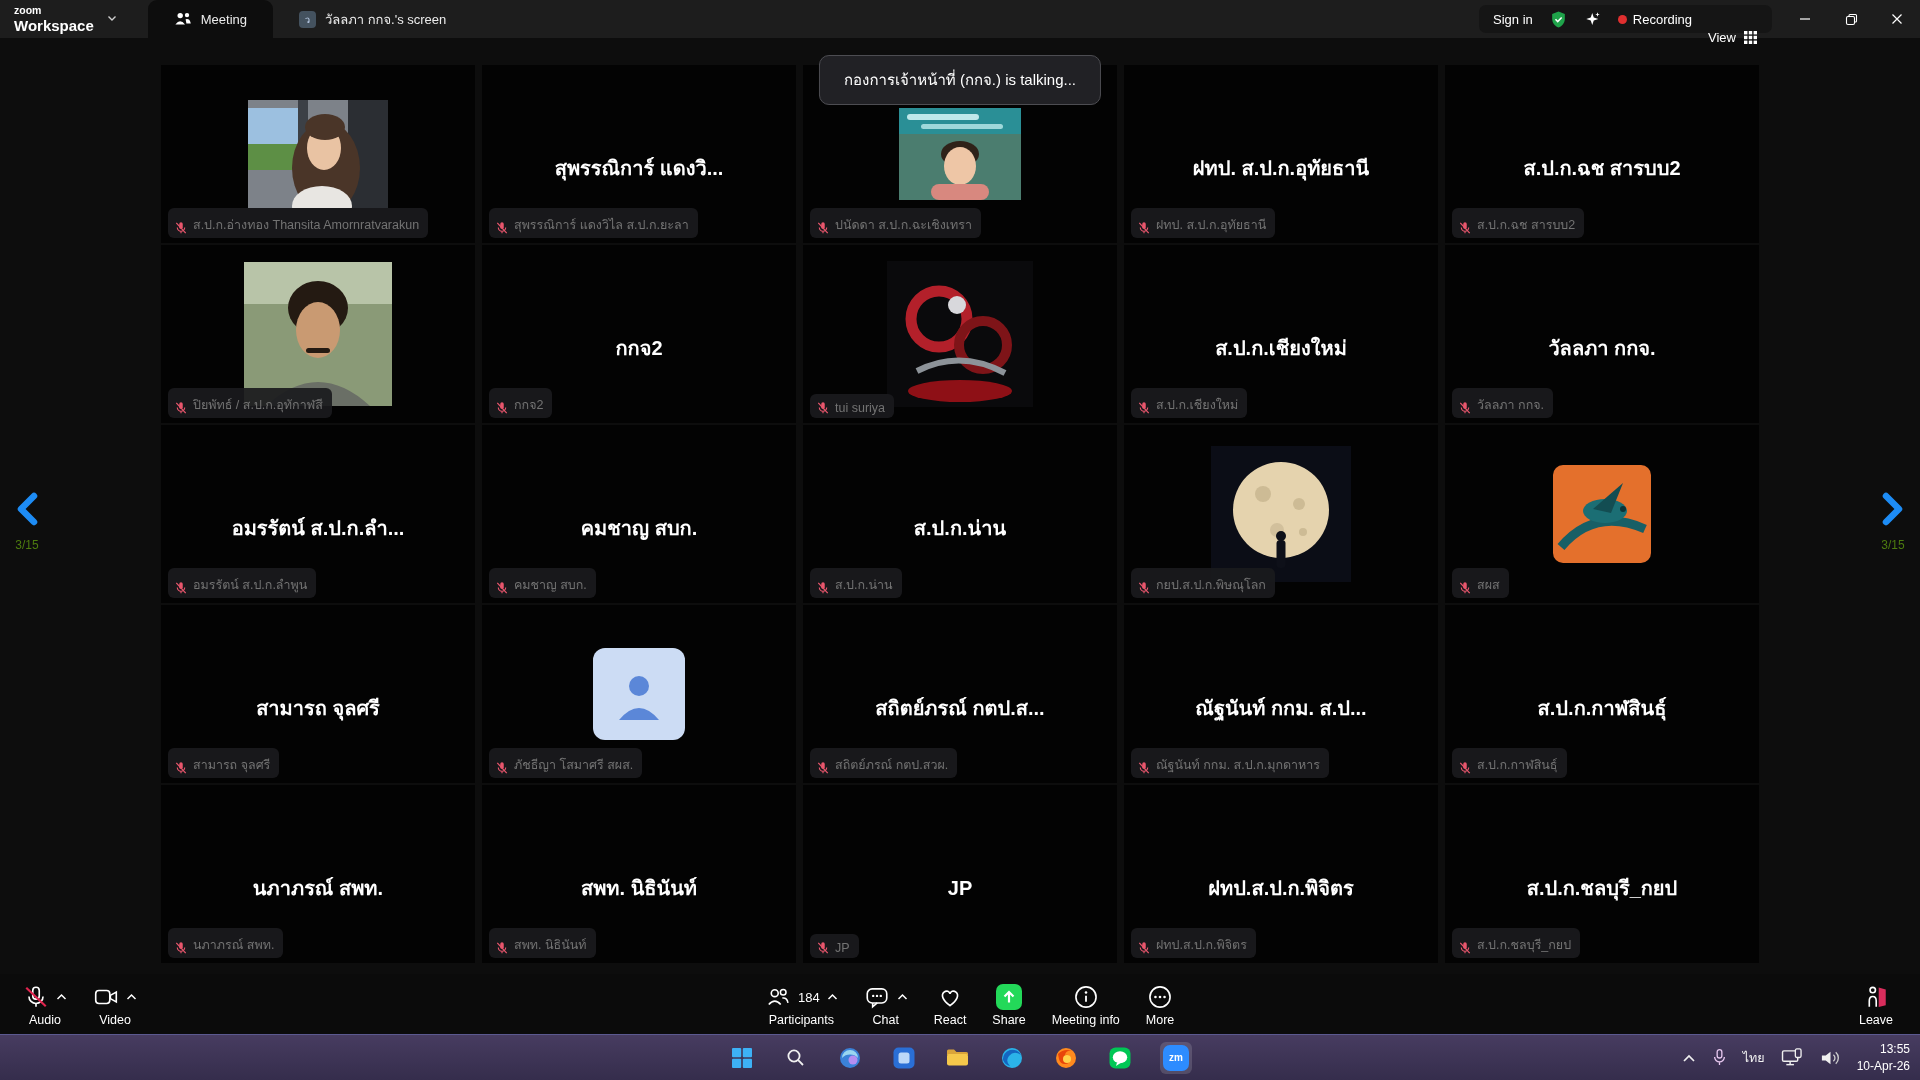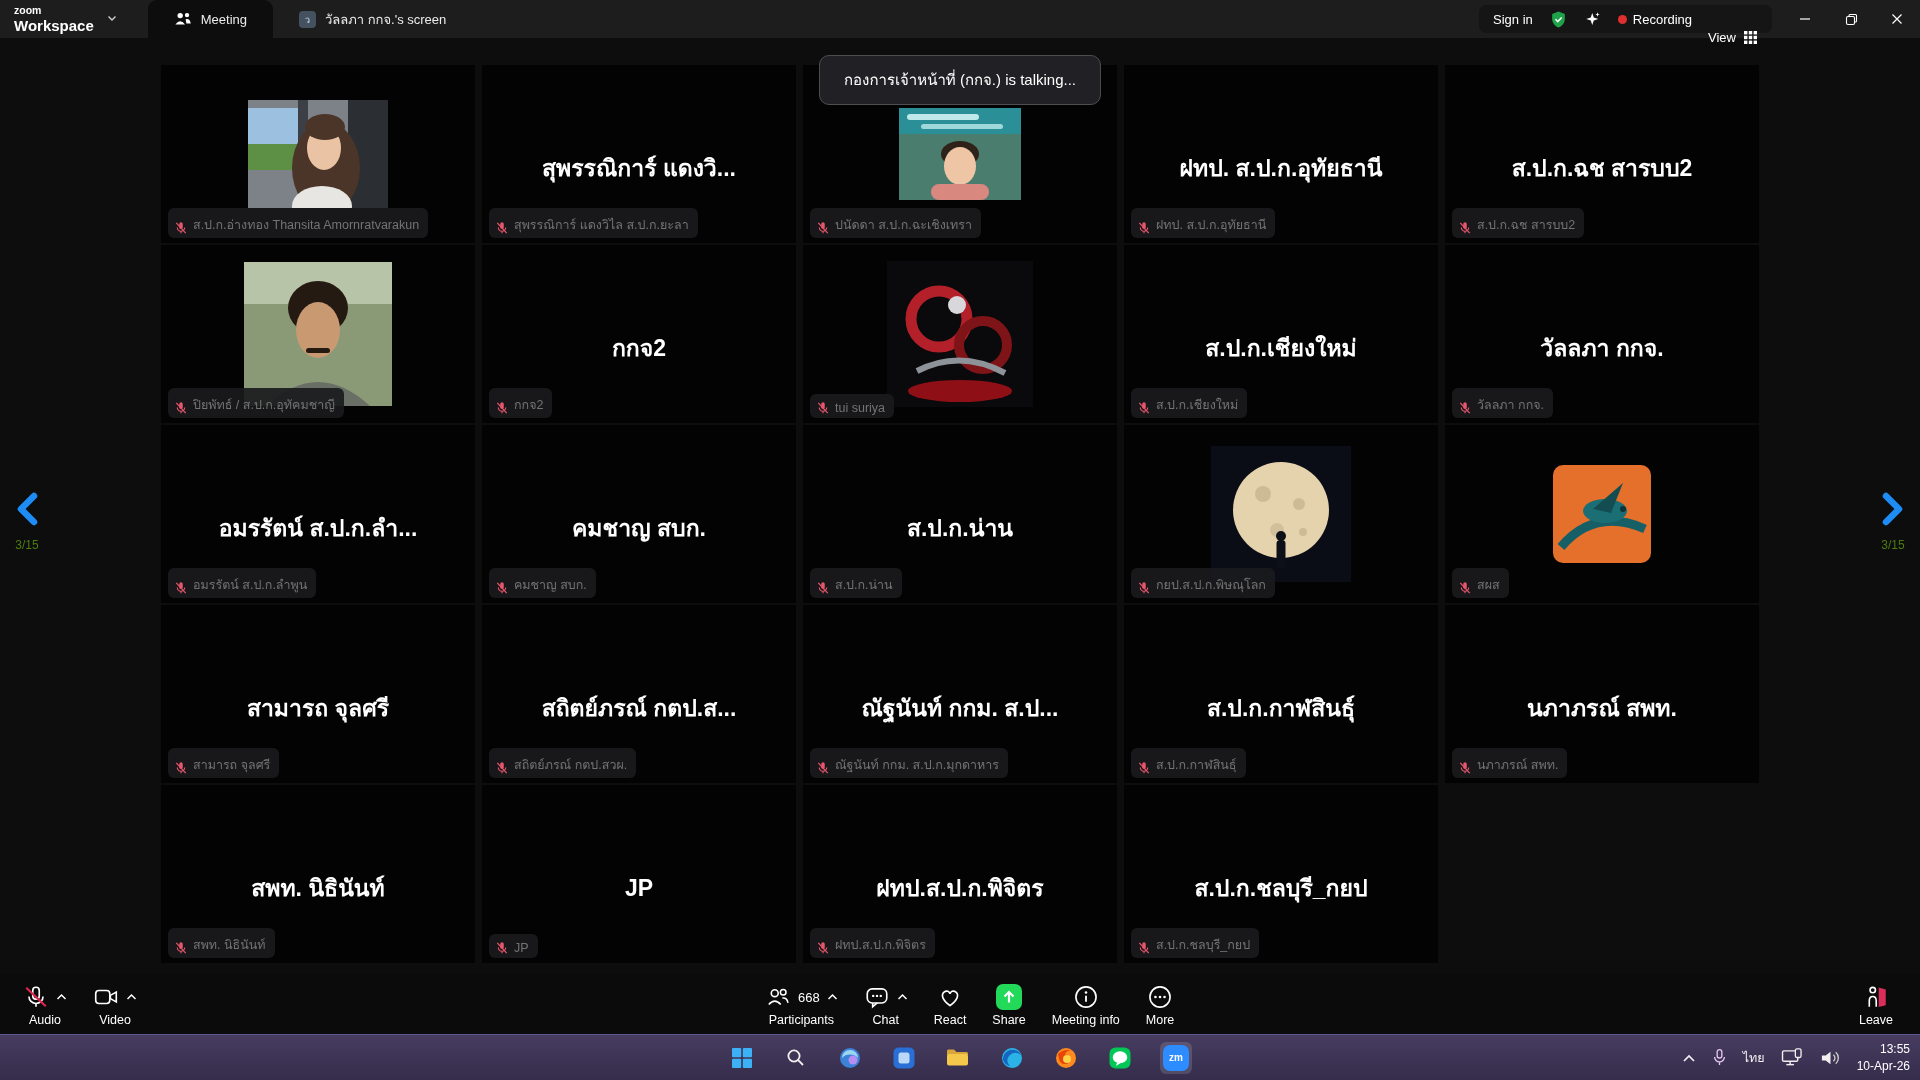--- a/index.html
+++ b/index.html
@@ -22,21 +22,21 @@
   .viewbtn{display:flex;align-items:center;gap:7px;margin-top:36px;}
   .win-controls{position:absolute;right:0;top:0;height:38px;display:flex;}
   .win-btn{width:46px;height:38px;display:flex;align-items:center;justify-content:center;}
 
   
   .toast{position:absolute;top:55px;left:50%;transform:translateX(-50%);background:#212125;border:1px solid #4d4d52;border-radius:10px;padding:12px 24px;font-size:15px;color:#fff;z-index:6;white-space:nowrap;}
 
   
   .grid{position:absolute;left:161px;top:65px;display:grid;grid-template-columns:repeat(5,314px);grid-auto-rows:178px;gap:2px 7px;}
   .tile{position:relative;background:#030303;display:flex;align-items:center;justify-content:center;overflow:hidden;}
-  .tile-name{font-size:23px;font-weight:bold;padding:0 14px;margin-top:28px;}
+  .tile-name{font-size:20px;font-weight:bold;padding:0 14px;margin-top:28px;}
   .pill{position:absolute;left:7px;bottom:5px;display:flex;align-items:flex-end;gap:5px;background:rgba(26,26,29,.92);border-radius:6px;padding:7px 9px 3px 6px;font-size:12.5px;color:#737373;white-space:nowrap;max-width:296px;overflow:hidden;}
   .mi{width:14px;height:14px;flex:none;}
   .avatar{width:92px;height:92px;border-radius:12px;background:#ccdcf4;display:flex;align-items:center;justify-content:center;}
 
   
   .nav{position:absolute;top:492px;width:50px;text-align:center;z-index:5;}
   .nav.left{left:2px;}.nav.right{right:2px;}
   .nav .pg{margin-top:8px;font-size:12px;color:#4d7c0f;}
 
   
@@ -241,21 +241,21 @@
         <rect x="62" y="86" width="24" height="5" rx="2.5" fill="#241a12"></rect>
         <path d="M22 144 Q74 96 126 144 Z" fill="#6a6f66"></path>
       </svg>
       <div class="pill">
         <svg class="mi" viewBox="0 0 16 16">
             <rect x="6" y="1.5" width="4" height="7.5" rx="2" fill="#e8566d"></rect>
             <path d="M3.8 7.5a4.2 4.2 0 0 0 8.4 0" fill="none" stroke="#e8566d" stroke-width="1.3"></path>
             <line x1="8" y1="11.7" x2="8" y2="14" stroke="#e8566d" stroke-width="1.3"></line>
             <line x1="2.6" y1="2.2" x2="13.4" y2="13.8" stroke="#e8566d" stroke-width="1.5"></line>
           </svg>
-        <span>ปิยพัทธ์ / ส.ป.ก.อุทัคมชาญี</span>
+        <span>ปิยพัทธ์ / ส.ป.ก.อุทักาฬสี</span>
       </div>
     </div>
 
     <div class="tile">
       <div class="tile-name">กกจ2</div>
       <div class="pill">
         <svg class="mi" viewBox="0 0 16 16">
             <rect x="6" y="1.5" width="4" height="7.5" rx="2" fill="#e8566d"></rect>
             <path d="M3.8 7.5a4.2 4.2 0 0 0 8.4 0" fill="none" stroke="#e8566d" stroke-width="1.3"></path>
             <line x1="8" y1="11.7" x2="8" y2="14" stroke="#e8566d" stroke-width="1.3"></line>
@@ -397,20 +397,37 @@
         <svg class="mi" viewBox="0 0 16 16">
             <rect x="6" y="1.5" width="4" height="7.5" rx="2" fill="#e8566d"></rect>
             <path d="M3.8 7.5a4.2 4.2 0 0 0 8.4 0" fill="none" stroke="#e8566d" stroke-width="1.3"></path>
             <line x1="8" y1="11.7" x2="8" y2="14" stroke="#e8566d" stroke-width="1.3"></line>
             <line x1="2.6" y1="2.2" x2="13.4" y2="13.8" stroke="#e8566d" stroke-width="1.5"></line>
           </svg>
         <span>สามารถ จุลศรี</span>
       </div>
     </div>
 
+    <div class="tile">
+      <div class="avatar">
+        <svg width="60" height="60" viewBox="0 0 60 60">
+            <circle cx="30" cy="22" r="10" fill="#5b87d8"></circle>
+            <path d="M10 56 Q30 32 50 56 Z" fill="#5b87d8"></path>
+          </svg>
+      </div>
+      <div class="pill">
+        <svg class="mi" viewBox="0 0 16 16">
+            <rect x="6" y="1.5" width="4" height="7.5" rx="2" fill="#e8566d"></rect>
+            <path d="M3.8 7.5a4.2 4.2 0 0 0 8.4 0" fill="none" stroke="#e8566d" stroke-width="1.3"></path>
+            <line x1="8" y1="11.7" x2="8" y2="14" stroke="#e8566d" stroke-width="1.3"></line>
+            <line x1="2.6" y1="2.2" x2="13.4" y2="13.8" stroke="#e8566d" stroke-width="1.5"></line>
+          </svg>
+        <span>ภัชธีญา โสมาศรี สผส.</span>
+      </div>
+    </div>
 
     <div class="tile">
       <div class="tile-name">สถิตย์ภรณ์ กตป.ส...</div>
       <div class="pill">
         <svg class="mi" viewBox="0 0 16 16">
             <rect x="6" y="1.5" width="4" height="7.5" rx="2" fill="#e8566d"></rect>
             <path d="M3.8 7.5a4.2 4.2 0 0 0 8.4 0" fill="none" stroke="#e8566d" stroke-width="1.3"></path>
             <line x1="8" y1="11.7" x2="8" y2="14" stroke="#e8566d" stroke-width="1.3"></line>
             <line x1="2.6" y1="2.2" x2="13.4" y2="13.8" stroke="#e8566d" stroke-width="1.5"></line>
           </svg>
@@ -555,21 +572,21 @@
 
     <div class="center-group">
       <div class="tbtn">
         <div class="trow">
           <svg class="ti" viewBox="0 0 24 24">
             <circle cx="9" cy="8.5" r="3.2" stroke="#fff" fill="none" stroke-width="1.5"></circle>
             <path d="M3.5 19 Q9 12.6 14.5 19" stroke="#fff" fill="none" stroke-width="1.5"></path>
             <circle cx="16.8" cy="7.6" r="2.6" stroke="#fff" fill="none" stroke-width="1.4"></circle>
             <path d="M16 13 Q20.4 12.2 21.2 17.4" stroke="#fff" fill="none" stroke-width="1.4"></path>
           </svg>
-          <span class="cnt">668</span>
+          <span class="cnt">184</span>
           <svg width="11" height="8" viewBox="0 0 11 8">
               <path d="M1.5 6 L5.5 2 L9.5 6" stroke="#fff" stroke-width="1.5" fill="none"></path>
             </svg>
         </div>
         <span class="lbl">Participants</span>
       </div>
       <div class="tbtn">
         <div class="trow">
           <svg class="ti" viewBox="0 0 24 24">
             <rect x="3" y="4.5" width="18" height="13" rx="4.5" stroke="#fff" fill="none" stroke-width="1.5"></rect>

